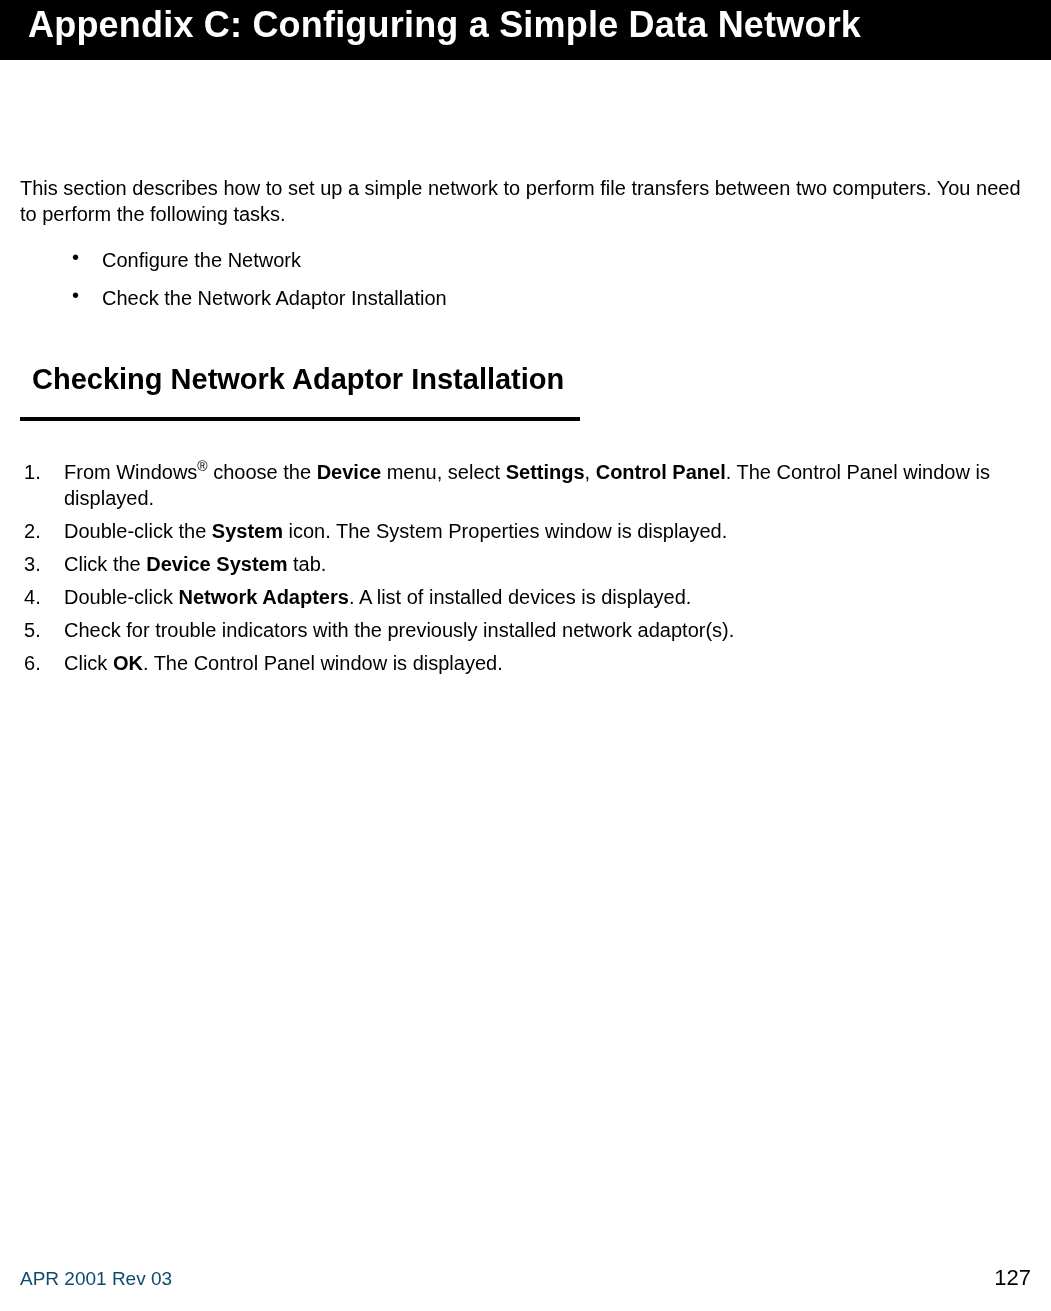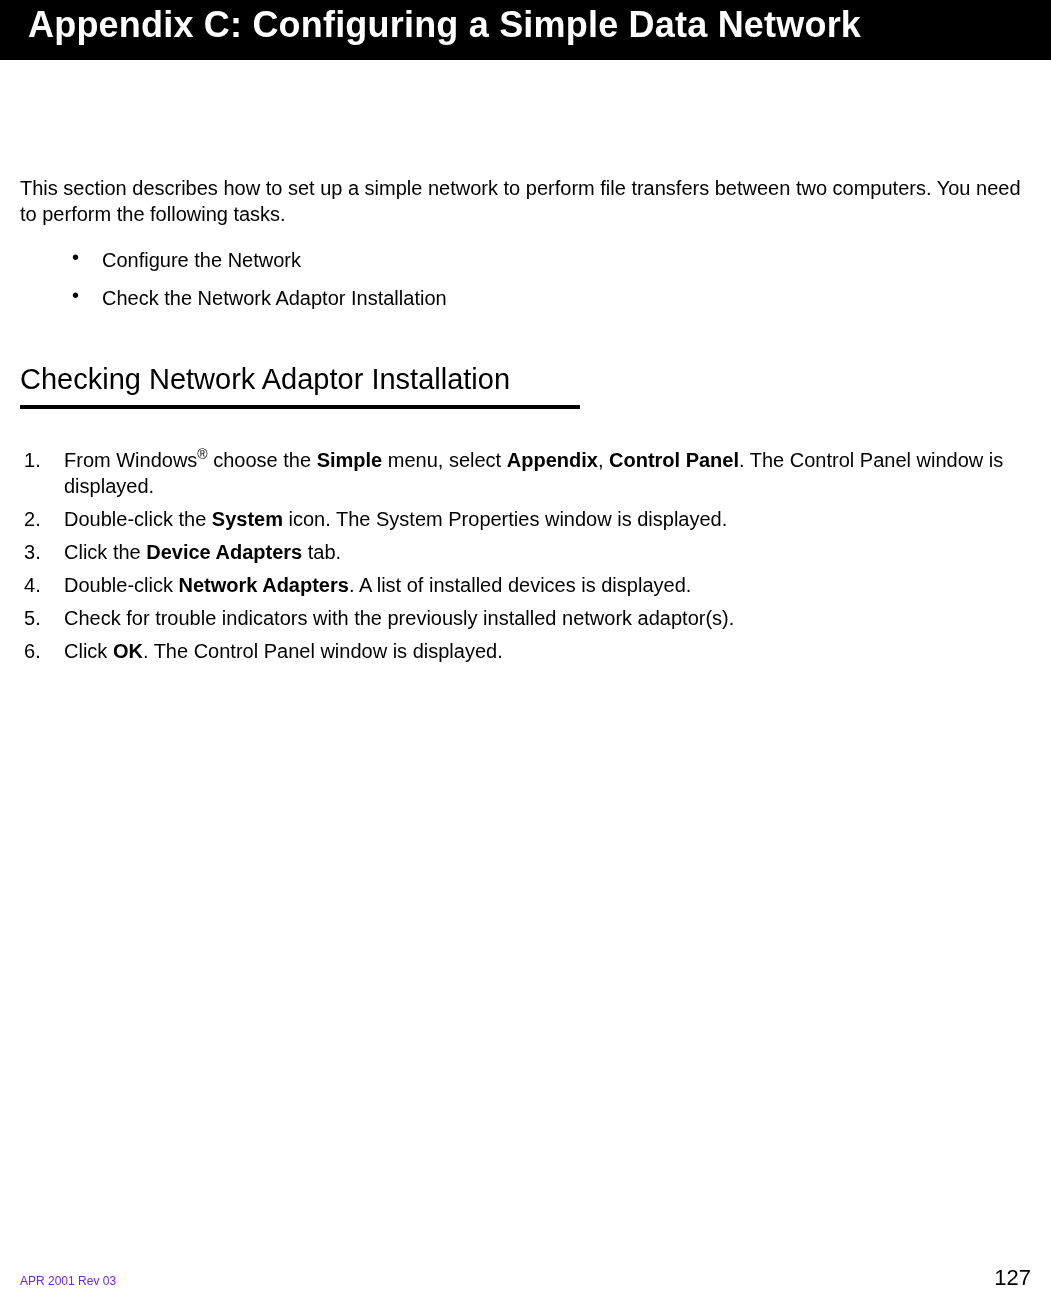--- a/index.html
+++ b/index.html
@@ -44,23 +44,23 @@
   ul.tasks li::before {
     content: "•";
     position: absolute;
     left: 0;
     top: 6px;
     font-size: 20px;
     line-height: 1;
   }
   h2.section {
     font-family: Arial, "Helvetica Neue", Helvetica, sans-serif;
-    font-weight: normal;
+    font-weight: bold;
     font-size: 29px;
-    margin: 0;
+    margin: 12px;
     padding: 0 0 6px 0;
   }
   .section-rule {
     border: 0;
     border-top: 4px solid #000;
     width: 560px;
     margin: 0 0 36px 0;
   }
   h3.subhead {
     font-family: Arial, "Helvetica Neue", Helvetica, sans-serif;
@@ -93,22 +93,22 @@
     position: absolute;
     left: 20px;
     right: 20px;
     bottom: 20px;
     display: flex;
     justify-content: space-between;
     align-items: baseline;
     font-family: "Gill Sans", "Gill Sans MT", "Segoe UI", Arial, sans-serif;
   }
   .footer-left {
-    font-size: 12px;
-    color: #6d28d9;
+    font-size: 19px;
+    color: #0c4a6e;
   }
   .footer-right {
     font-size: 22px;
     font-weight: normal;
     color: #000;
   }
 </style>
 </head>
 <body>
 
@@ -126,27 +126,27 @@
       <li><span>Configure the Network</span></li>
       <li><span>Check the Network Adaptor Installation</span></li>
     </ul>
 
     <h2 class="section">Checking Network Adaptor Installation</h2>
     <hr class="section-rule">
 
 
     <ol class="steps">
       <li>
-        <span>From Windows</span><sup>®</sup><span> choose the </span><span class="b">Simple</span><span> menu, select </span><span class="b">Appendix</span><span>, </span><span class="b">Control Panel</span><span>. The Control Panel window is displayed.</span>
+        <span>From Windows</span><sup>®</sup><span> choose the </span><span class="b">Device</span><span> menu, select </span><span class="b">Settings</span><span>, </span><span class="b">Control Panel</span><span>. The Control Panel window is displayed.</span>
       </li>
       <li>
         <span>Double-click the </span><span class="b">System</span><span> icon. The System Properties window is displayed.</span>
       </li>
       <li>
-        <span>Click the </span><span class="b">Device Adapters</span><span> tab.</span>
+        <span>Click the </span><span class="b">Device System</span><span> tab.</span>
       </li>
       <li>
         <span>Double-click </span><span class="b">Network Adapters</span><span>. A list of installed devices is displayed.</span>
       </li>
       <li>
         <span>Check for trouble indicators with the previously installed network adaptor(s).</span>
       </li>
       <li>
         <span>Click </span><span class="b">OK</span><span>. The Control Panel window is displayed.</span>
       </li>

